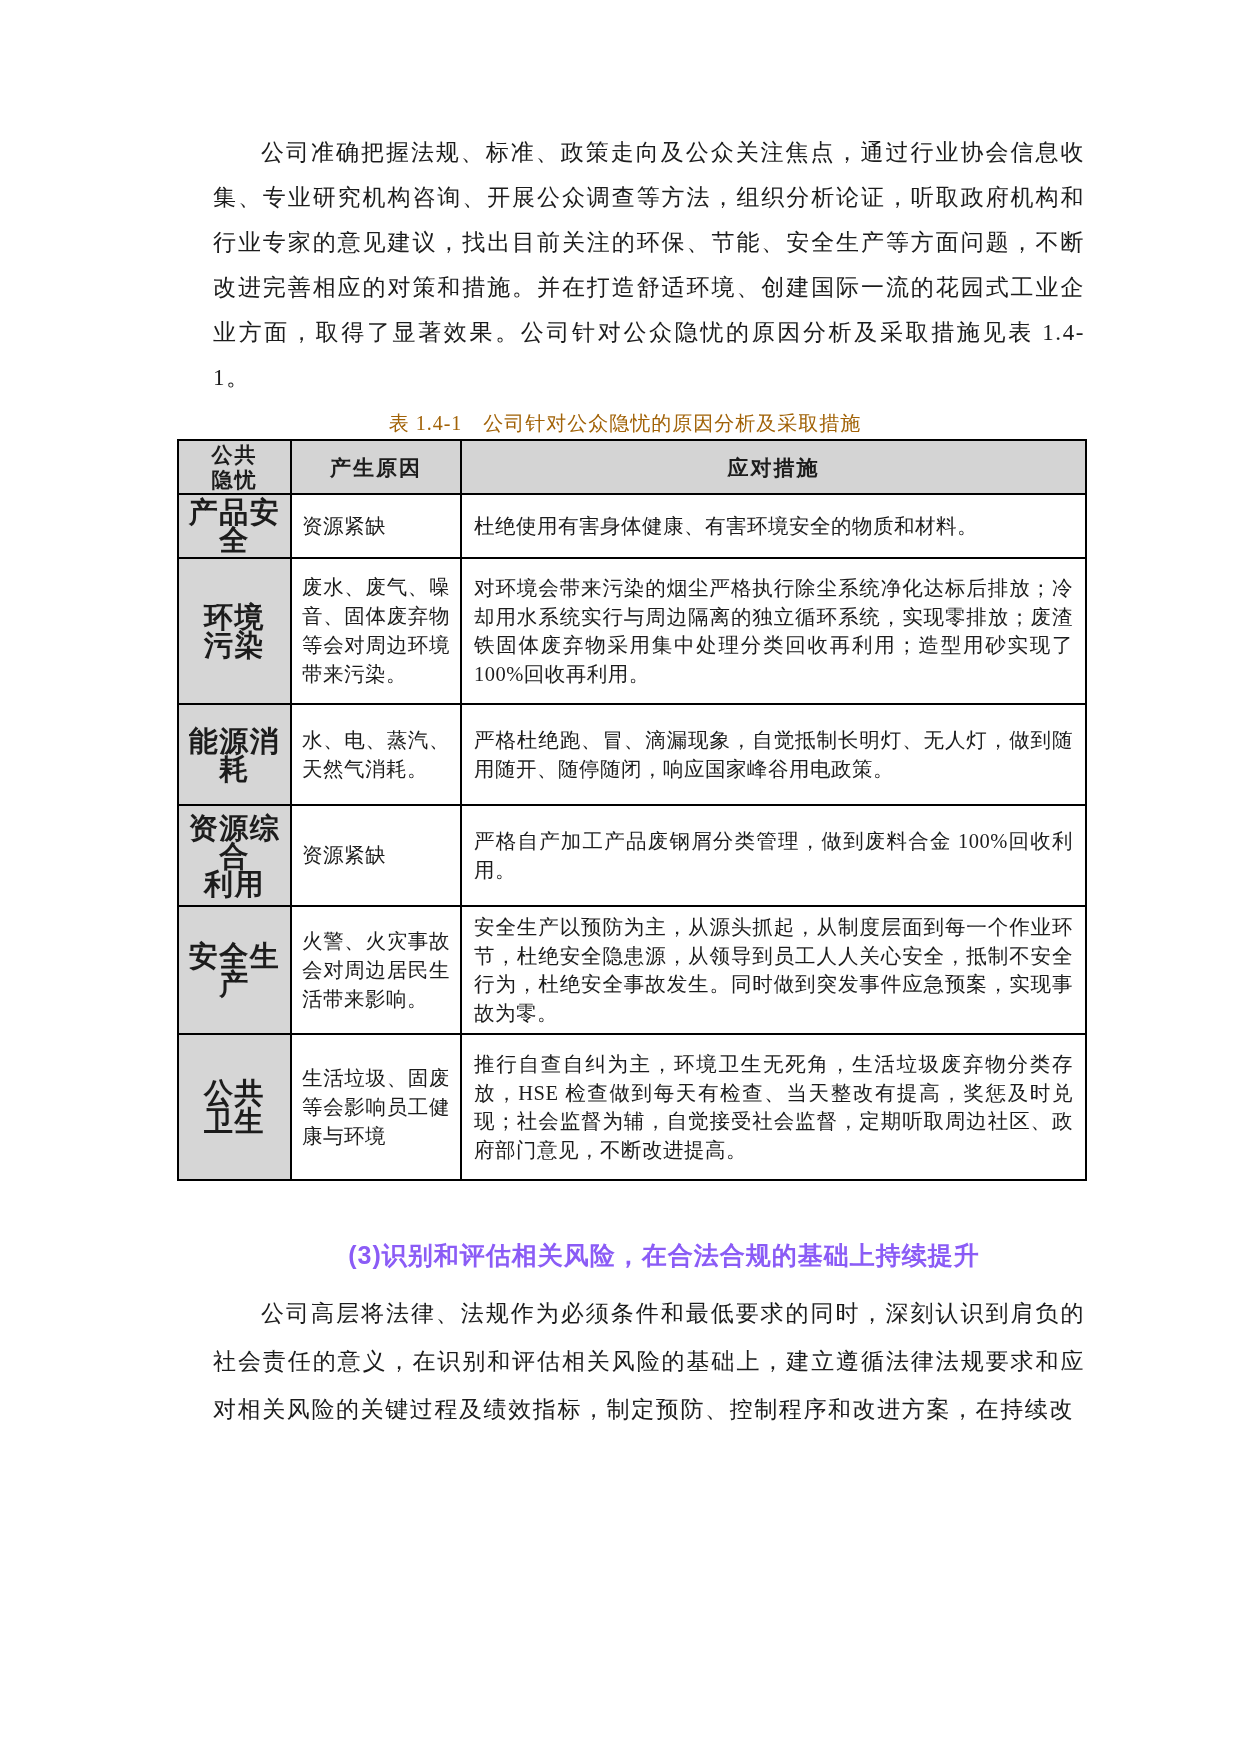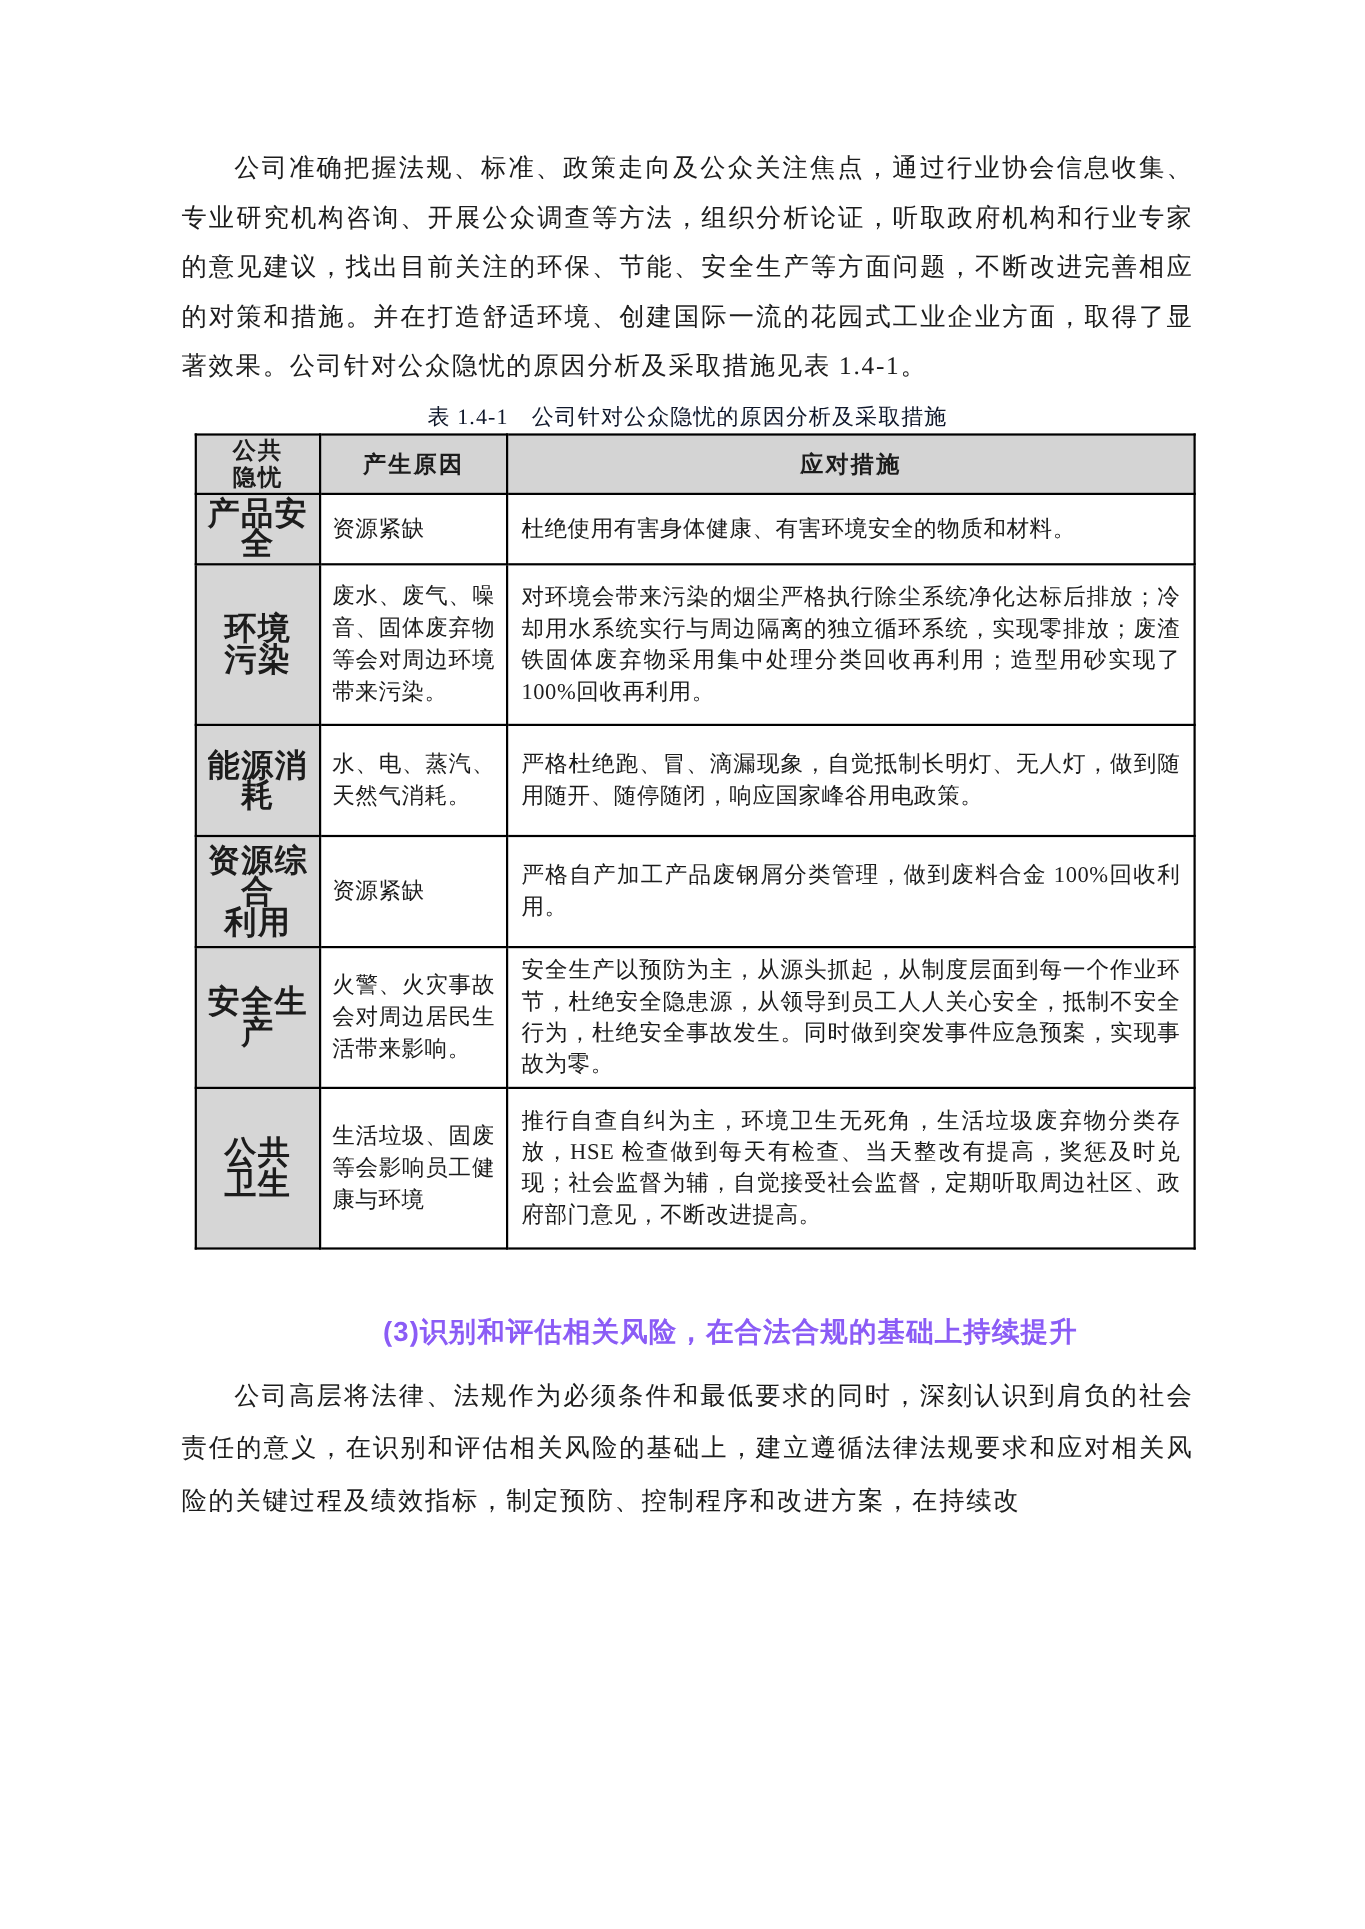--- a/index.html
+++ b/index.html
@@ -18,29 +18,29 @@
   }
   .body-text {
     margin: 0;
     font-size: 23px;
     line-height: 45px;
     letter-spacing: 1.6px;
     text-align: justify;
     text-justify: inter-ideograph;
     color: #1c1c1c;
   }
-  .body-text.indent { text-indent: 48px; }
+  .body-text.indent { text-indent: 48px; margin-left: 48px; }
 
   .table-caption {
     margin: 10px 0 2px 0;
     font-size: 20px;
     letter-spacing: 1px;
     text-align: center;
     white-space: pre-wrap;
-    color: #0f172a;
+    color: #a16207;
   }
 
   table.analysis-table {
     border-collapse: collapse;
     table-layout: fixed;
     width: 908px;
     margin-left: 12px;
     border: 2.5px solid #000;
   }
   .analysis-table col.c1 { width: 113px; }

